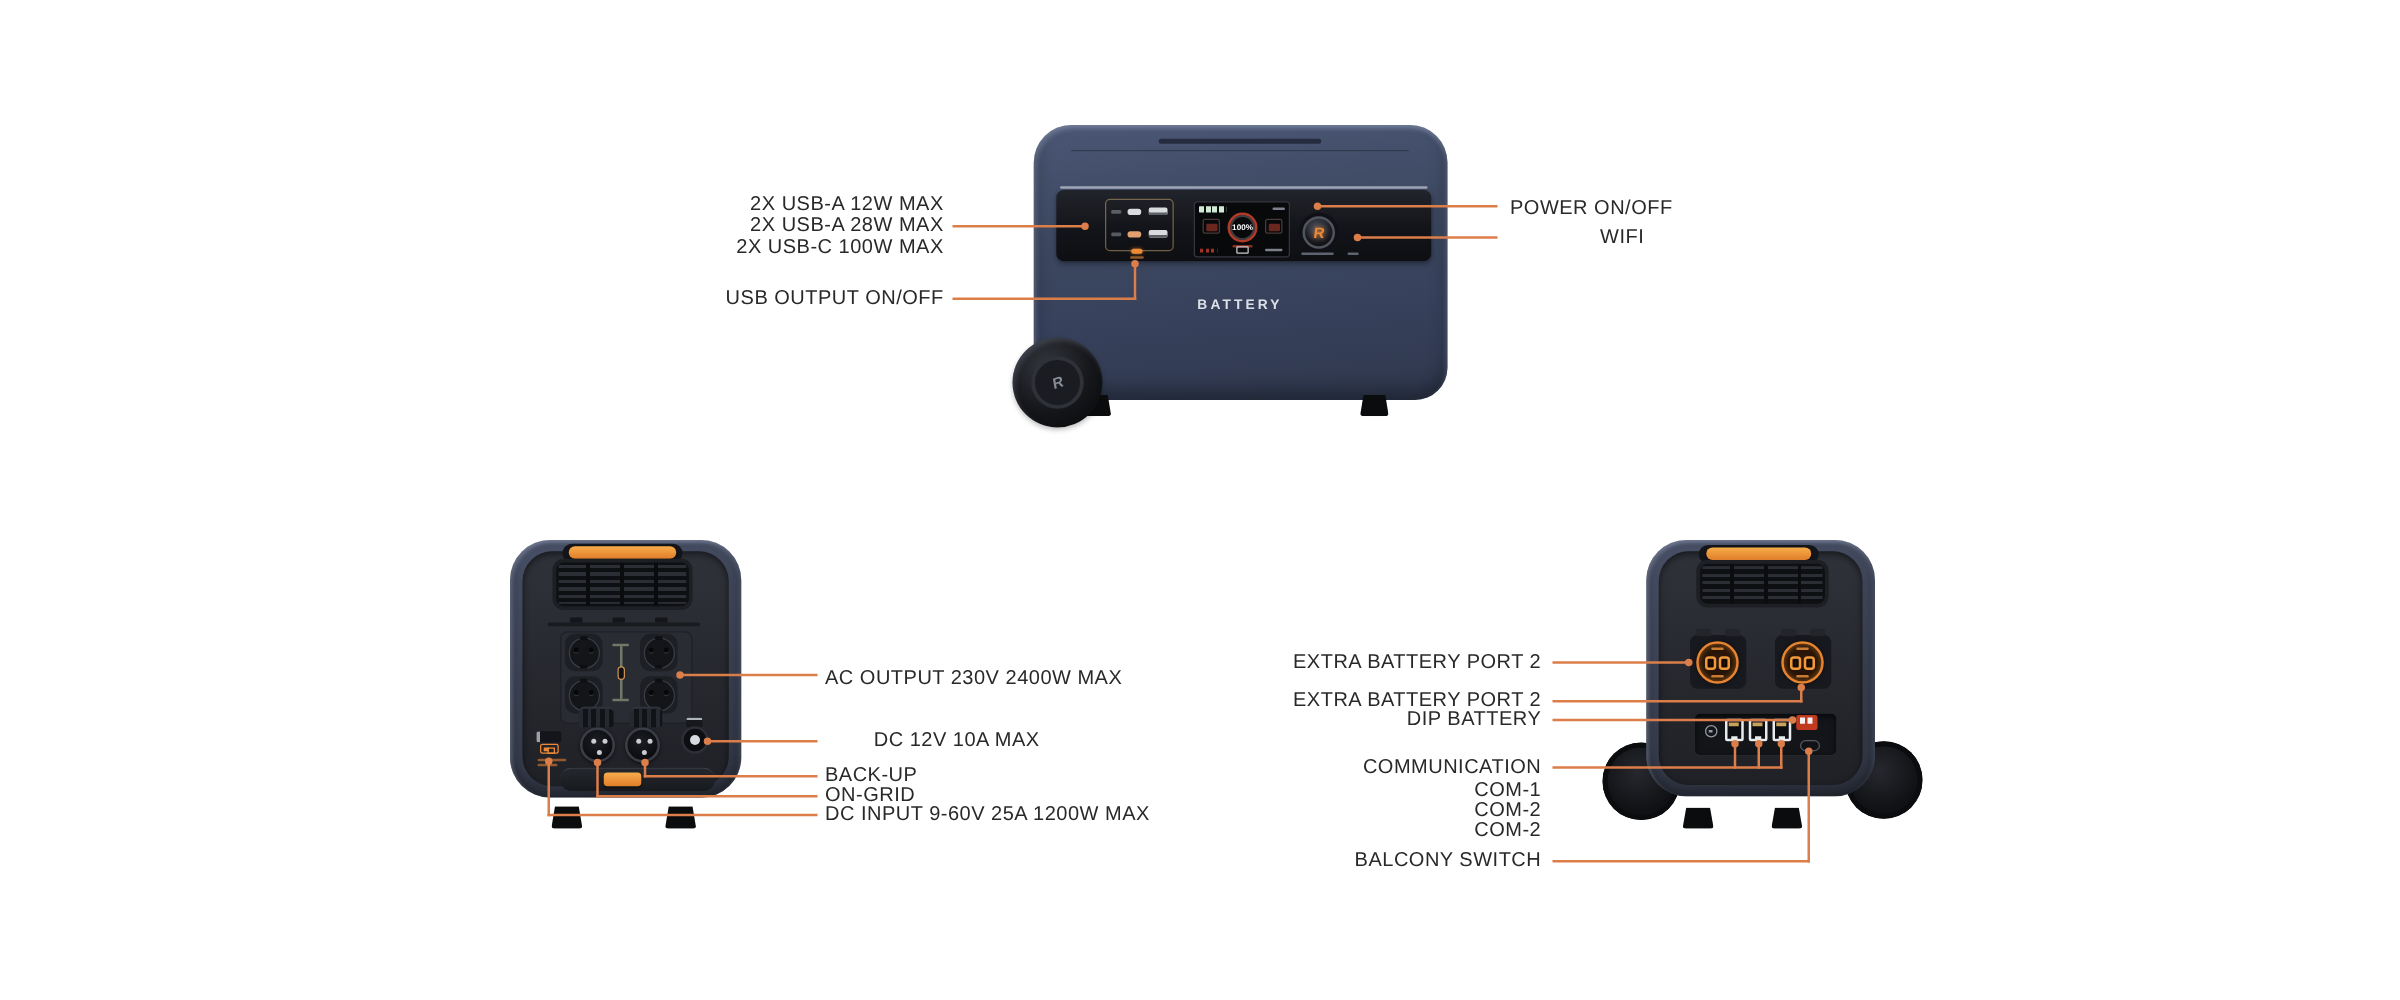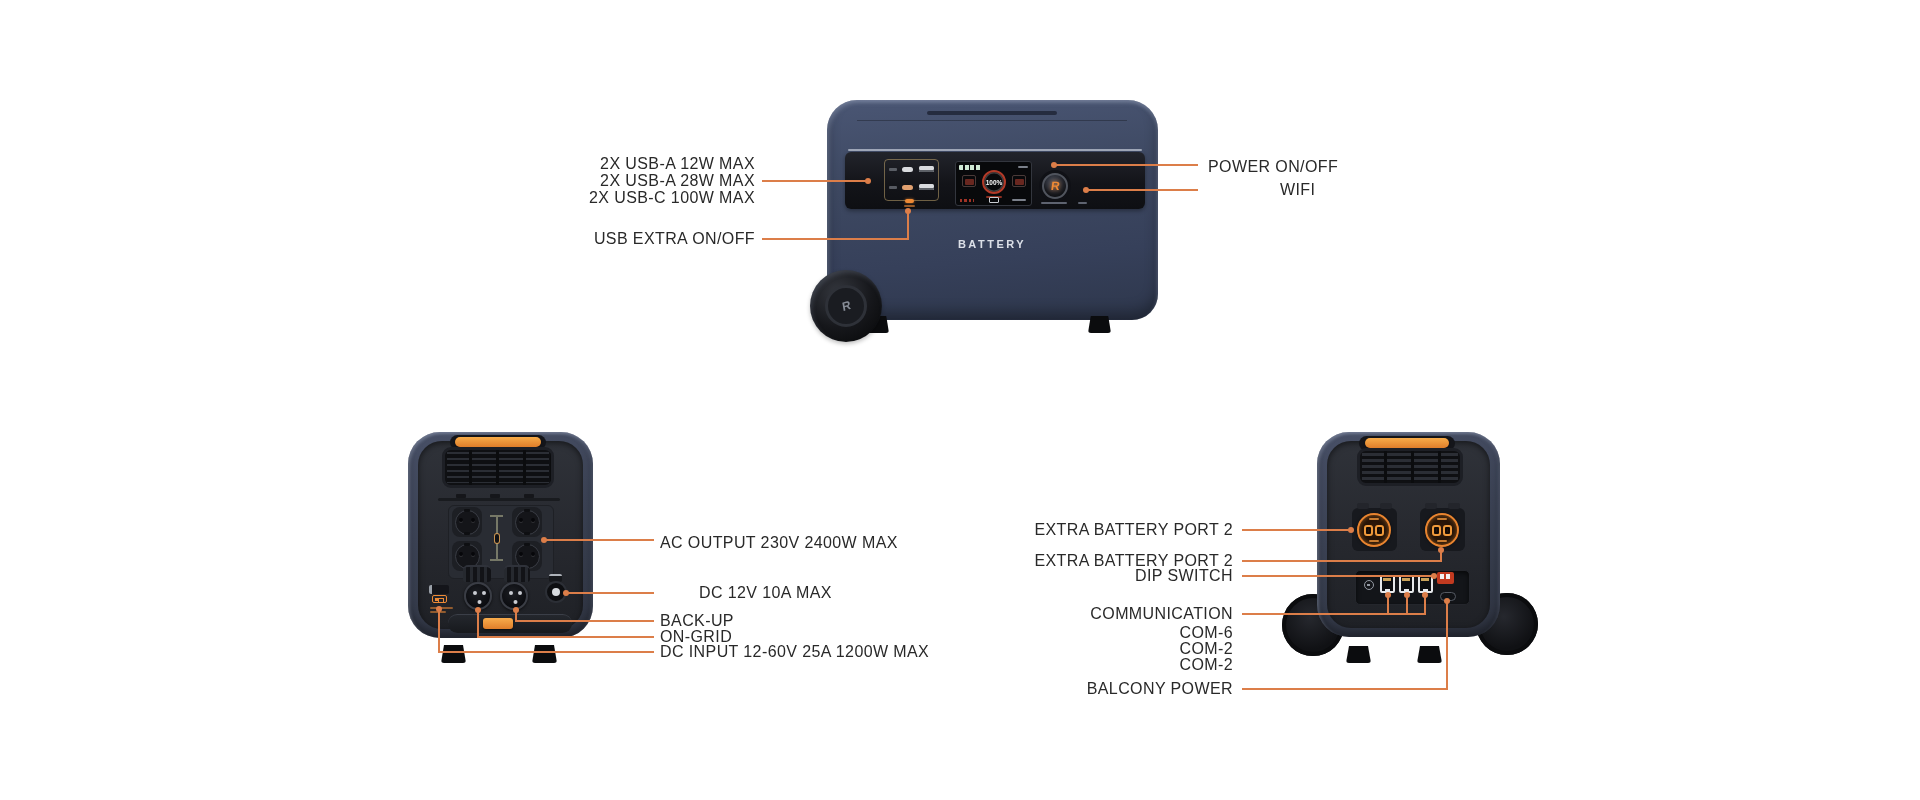--- a/index.html
+++ b/index.html
@@ -368,33 +368,33 @@
   <span class="dot" style="left:1404px;top:592px"></span>
   <span class="dot" style="left:1422px;top:592px"></span>
 
   <span class="hl" style="left:1242px;top:688px;width:206px"></span>
   <span class="vl" style="left:1446px;top:602px;height:88px"></span>
   <span class="dot" style="left:1444px;top:598px"></span>
 
   <div class="lab r" style="left:420px;top:155px;width:335px">2X USB-A 12W MAX</div>
   <div class="lab r" style="left:420px;top:172px;width:335px">2X USB-A 28W MAX</div>
   <div class="lab r" style="left:420px;top:189px;width:335px">2X USB-C 100W MAX</div>
-  <div class="lab r" style="left:420px;top:230px;width:335px">USB EXTRA ON/OFF</div>
+  <div class="lab r" style="left:420px;top:230px;width:335px">USB OUTPUT ON/OFF</div>
 
   <div class="lab" style="left:1208px;top:158px">POWER ON/OFF</div>
   <div class="lab" style="left:1280px;top:181px">WIFI</div>
 
   <div class="lab" style="left:660px;top:534px">AC OUTPUT 230V 2400W MAX</div>
   <div class="lab" style="left:699px;top:584px">DC 12V 10A MAX</div>
   <div class="lab" style="left:660px;top:612px">BACK-UP</div>
   <div class="lab" style="left:660px;top:628px">ON-GRID</div>
-  <div class="lab" style="left:660px;top:643px">DC INPUT 12-60V 25A 1200W MAX</div>
+  <div class="lab" style="left:660px;top:643px">DC INPUT 9-60V 25A 1200W MAX</div>
 
   <div class="lab r" style="left:940px;top:521px;width:293px">EXTRA BATTERY PORT 2</div>
   <div class="lab r" style="left:940px;top:552px;width:293px">EXTRA BATTERY PORT 2</div>
-  <div class="lab r" style="left:940px;top:567px;width:293px">DIP SWITCH</div>
+  <div class="lab r" style="left:940px;top:567px;width:293px">DIP BATTERY</div>
   <div class="lab r" style="left:940px;top:605px;width:293px">COMMUNICATION</div>
-  <div class="lab r" style="left:940px;top:624px;width:293px">COM-6</div>
+  <div class="lab r" style="left:940px;top:624px;width:293px">COM-1</div>
   <div class="lab r" style="left:940px;top:640px;width:293px">COM-2</div>
   <div class="lab r" style="left:940px;top:656px;width:293px">COM-2</div>
-  <div class="lab r" style="left:940px;top:680px;width:293px">BALCONY POWER</div>
+  <div class="lab r" style="left:940px;top:680px;width:293px">BALCONY SWITCH</div>
 
 </div>
 
 </body></html>

